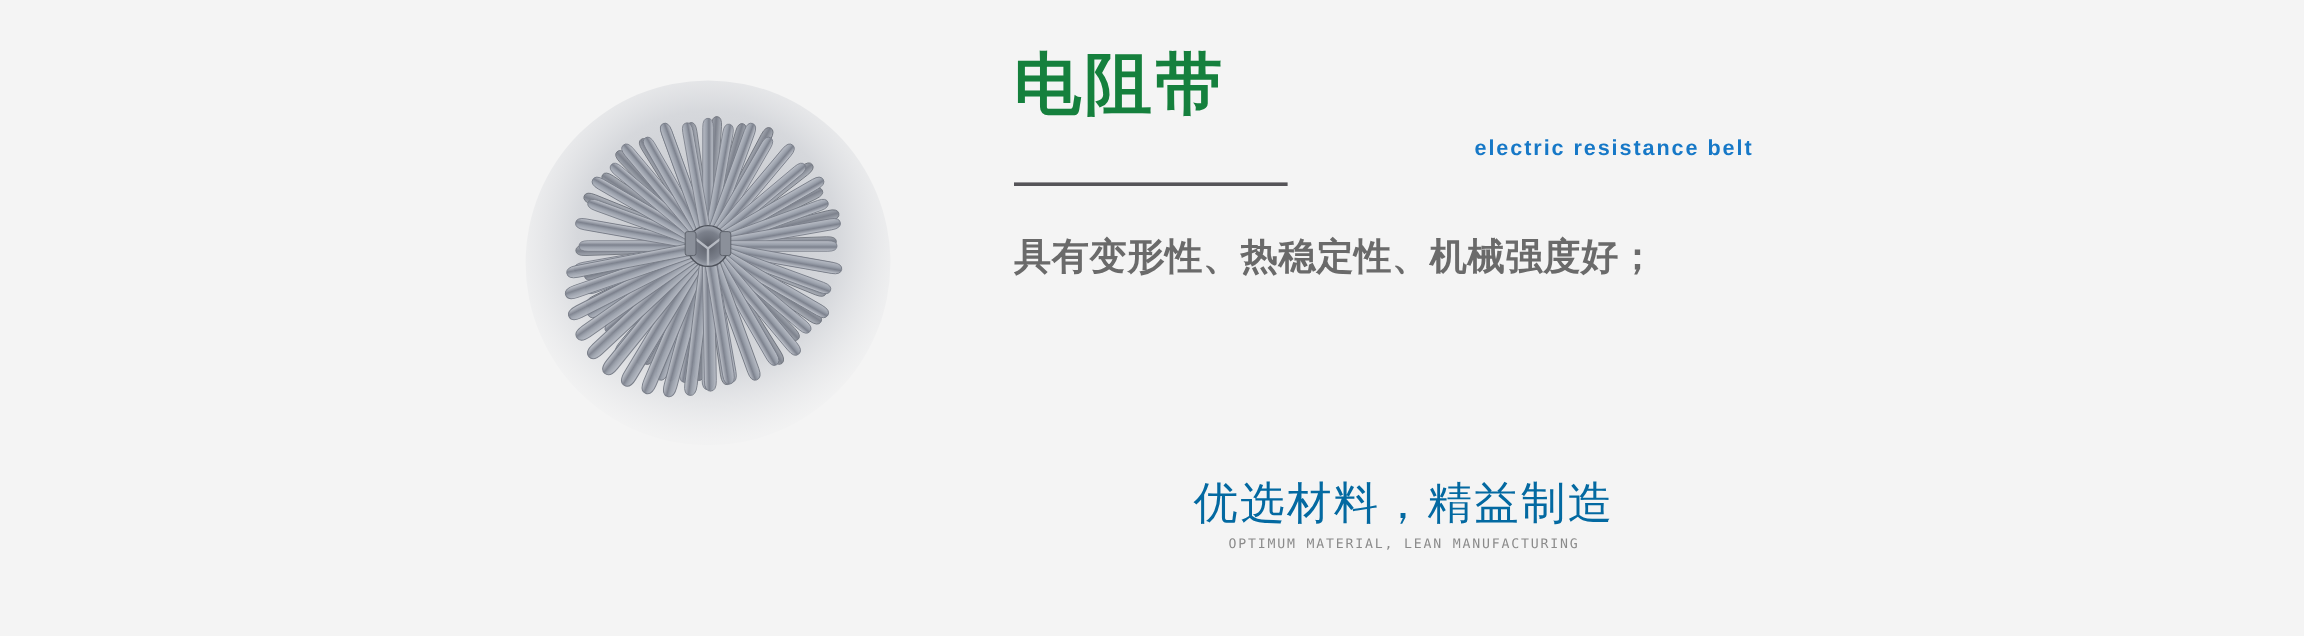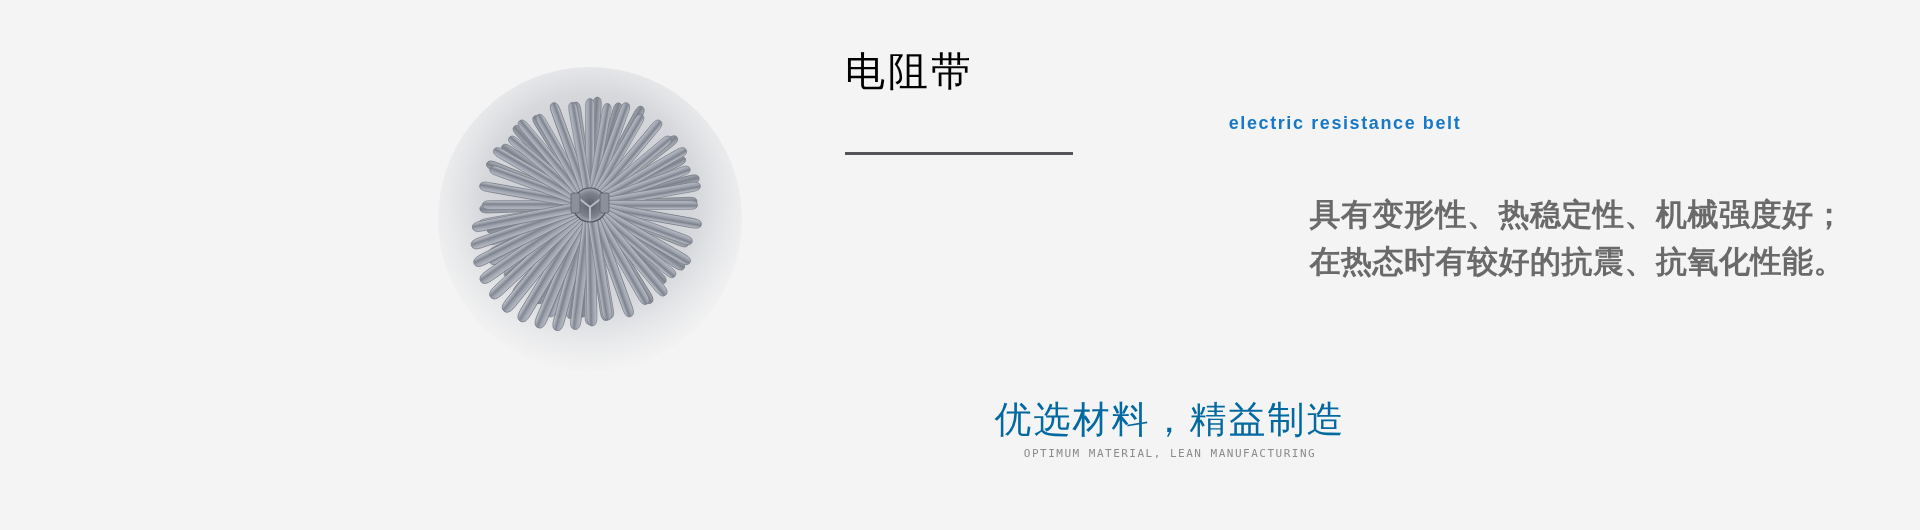--- a/index.html
+++ b/index.html
@@ -37,24 +37,24 @@
 
   
   .copy {
     position: absolute;
     left: 845px;
     top: 40px;
     width: 1000px;
   }
 
   .title-cn {
-    font-size: 40px;
+    font-size: 56px;
     line-height: 62px;
-    font-weight: 400;
-    color: #000000;
+    font-weight: 700;
+    color: #15803d;
     letter-spacing: 3px;
     font-family: "DejaVu Sans", "Liberation Sans", sans-serif;
   }
 
   .title-en {
     margin-top: 10px;
     font-size: 18px;
     line-height: 22px;
     font-weight: 700;
     color: #1678c7;
@@ -71,21 +71,20 @@
   }
 
   .desc {
     margin-top: 36px;
     font-size: 31px;
     line-height: 47px;
     font-weight: 700;
     color: #6a6a6a;
     letter-spacing: 0.5px;
     font-family: "DejaVu Sans", "Liberation Sans", sans-serif;
-    text-align: right;
   }
   .desc-line { display: block; white-space: nowrap; }
 
   
   .tagline {
     position: absolute;
     left: 960px;
     top: 398px;
     width: 420px;
     text-align: center;
@@ -245,21 +244,20 @@
       </g>
     </svg>
   </div>
 
   <div class="copy">
     <div class="title-cn">电阻带</div>
     <div class="title-en">electric resistance belt</div>
     <div class="rule"></div>
     <div class="desc">
       <span class="desc-line">具有变形性、热稳定性、机械强度好；</span>
-      <span class="desc-line">在热态时有较好的抗震、抗氧化性能。</span>
     </div>
   </div>
 
   <div class="tagline">
     <div class="tagline-cn">优选材料，精益制造</div>
     <div class="tagline-en">OPTIMUM MATERIAL, LEAN MANUFACTURING</div>
   </div>
 
 </div>
 

